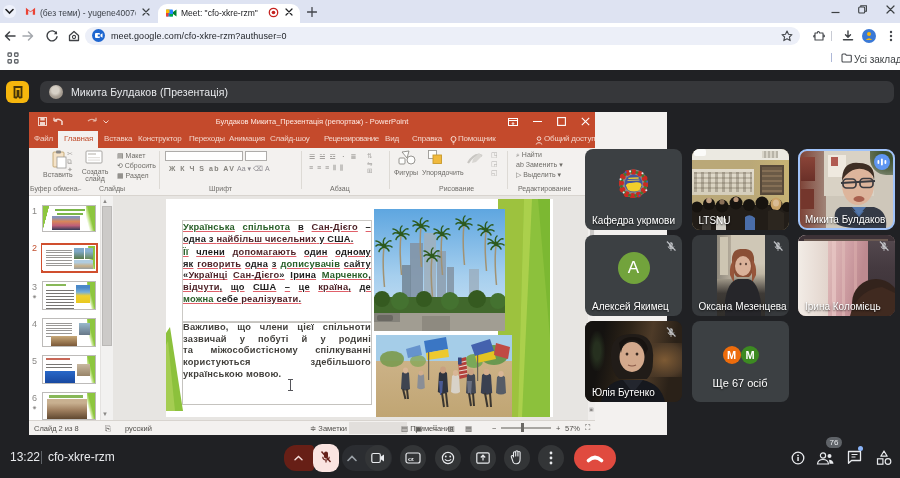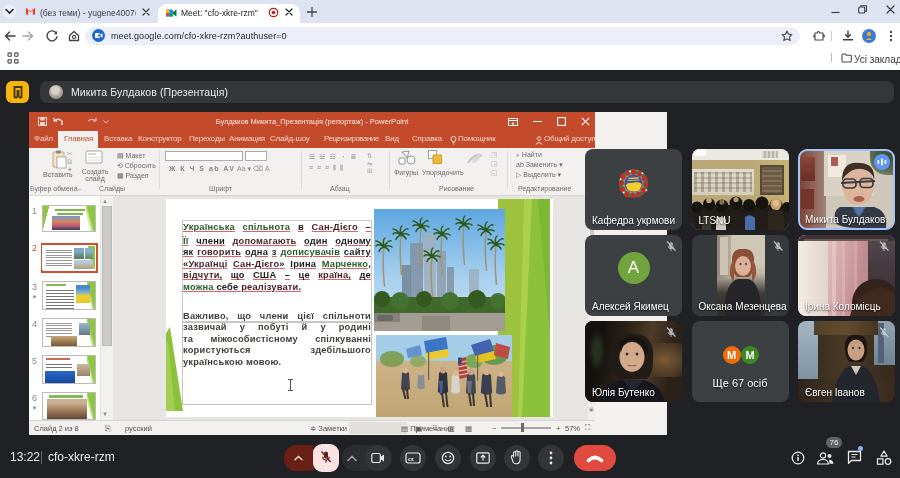--- a/index.html
+++ b/index.html
@@ -399,20 +399,21 @@
       <div class="abs" style="left:16px;top:123px;width:190px;height:83px;border:1px solid #c5c3bf;"></div>
 
       <div class="abs stext" style="left:17px;top:23px;width:188px;">
         <div class="jl">
             <span><span class="g">Українська</span></span>
             <span><span class="g">спільнота</span></span>
             <span>в</span>
             <span><span class="r">Сан-Дієго</span></span>
             <span>–</span>
           </div>
+        <div>одна з <span class="r">найбільш чисельних</span> у США.</div>
         <div class="jl" style="margin-top:2px;">
             <span><span class="g">Її</span></span>
             <span>члени</span>
             <span><span class="r">допомагають</span></span>
             <span>один</span>
             <span>одному</span>
           </div>
         <div class="jl">
             <span>як</span>
             <span><span class="r">говорить</span></span>
@@ -738,40 +739,20 @@
     <svg class="mute" viewBox="0 0 12 12">
         <use href="#micoff"></use>
       </svg>
     <div class="tname" style="left:7px;">Юлія Бутенко</div>
   </div>
   <div class="tile" style="left:691.5px;top:320.5px;">
     <div class="abs" style="left:31px;top:25px;width:18px;height:18px;border-radius:50%;background:#ed6c0c;color:#fff;font-size:11px;font-weight:bold;text-align:center;line-height:18px;">M</div>
     <div class="abs" style="left:49.5px;top:25px;width:18px;height:18px;border-radius:50%;background:#3d8a22;color:#fff;font-size:11px;font-weight:bold;text-align:center;line-height:18px;">M</div>
     <div class="tname" style="text-align:center;bottom:13px;font-size:11px;">Ще 67 осіб</div>
   </div>
-  <div class="tile" style="left:798px;top:320.5px;background:#33281e;">
-    <div class="abs" style="left:0;top:0;width:97px;height:81px;background:linear-gradient(90deg,#2e251c,#4a3826 45%,#352a1e);"></div>
-    <div class="abs" style="left:0;top:0;width:20px;height:58px;background:linear-gradient(#a4b6c4,#7e92a2);"></div>
-    <div class="abs" style="left:76px;top:0;width:21px;height:44px;background:linear-gradient(#90a4b4,#6e8494);"></div>
-    <div class="abs" style="left:80px;top:2px;width:6px;height:40px;background:#53617a;"></div>
-    <div class="abs" style="left:16px;top:0;width:64px;height:14px;background:linear-gradient(90deg,#53402a,#644c30 50%,#46351f);"></div>
-    <div class="abs" style="left:0;top:58px;width:97px;height:23px;background:linear-gradient(90deg,#2c241c,#4e3c28 60%,#352a1e);"></div>
-    <svg class="abs" style="left:30px;top:10px" width="56" height="71" viewBox="0 0 56 71">
-      <path d="M17 18 Q16 3 28 4 Q40 3 39 18 Q39 27 34 31 L22 31 Q17 27 17 18 Z" fill="#1c1510"></path>
-      <ellipse cx="28" cy="19" rx="8.5" ry="10.5" fill="#c89e80"></ellipse>
-      <ellipse cx="25" cy="17" rx="1" ry="1.2" fill="#3a2a20"></ellipse>
-      <ellipse cx="31.5" cy="17" rx="1" ry="1.2" fill="#3a2a20"></ellipse>
-      <path d="M4 71 Q8 40 22 35 L34 35 Q48 40 52 71 Z" fill="#23262c"></path>
-      <path d="M23 35 L28 44 L33 35 Z" fill="#cfc9bf"></path>
-    </svg>
-    <svg class="mute" viewBox="0 0 12 12">
-        <use href="#micoff"></use>
-      </svg>
-    <div class="tname" style="left:7px;">Євген Іванов</div>
-  </div>
 
   
   <div class="abs" style="left:10px;top:450px;font-size:12px;color:#e8eaed;font-weight:500;">13:22</div>
   <div class="abs" style="left:41px;top:451px;width:1px;height:13px;background:#5f6368;"></div>
   <div class="abs" style="left:48px;top:450px;font-size:12px;color:#e8eaed;font-weight:500;">cfo-xkre-rzm</div>
   <div class="abs" style="left:342px;top:445px;width:50px;height:26px;background:#2b2d31;border-radius:13px;"></div>
   <div class="abs" style="left:284px;top:445px;width:30px;height:26px;background:#671f16;border-radius:12px 4px 4px 12px;"></div>
   <svg class="abs" style="left:294px;top:455px" width="9" height="6" viewBox="0 0 9 6">
       <path d="M1 4.8 L4.5 1.4 L8 4.8" stroke="#f5dedb" stroke-width="1.4" fill="none" stroke-linecap="round"></path>
     </svg>

